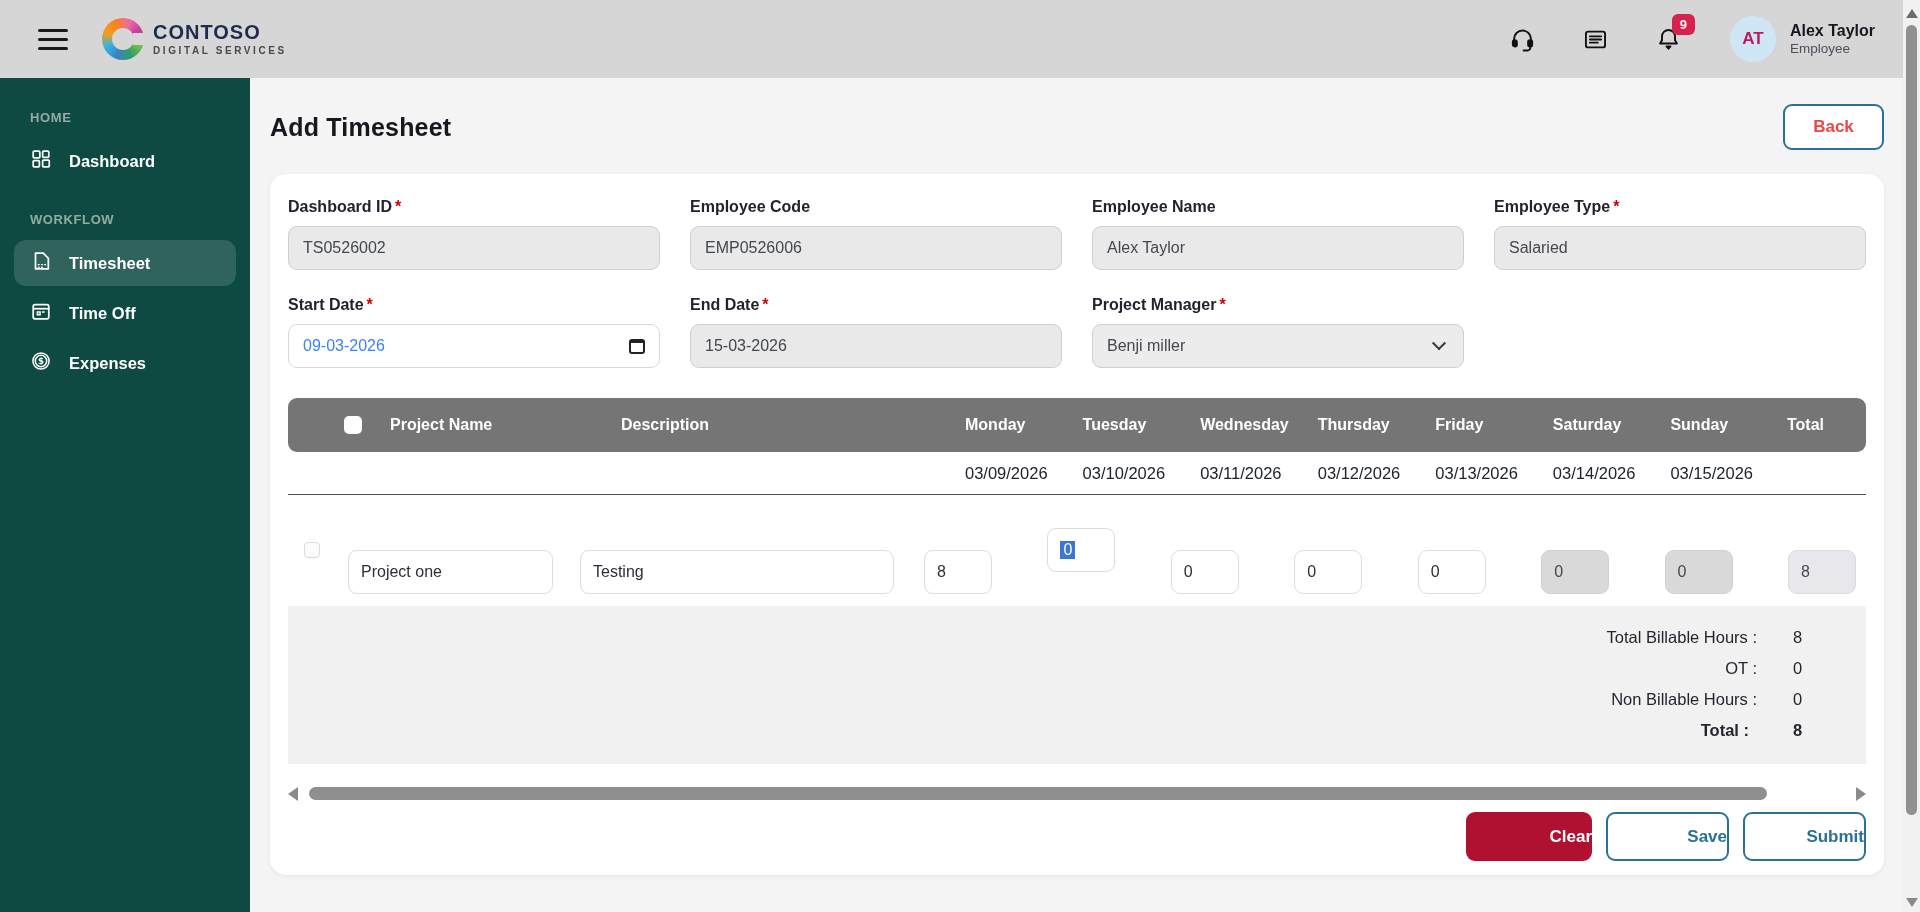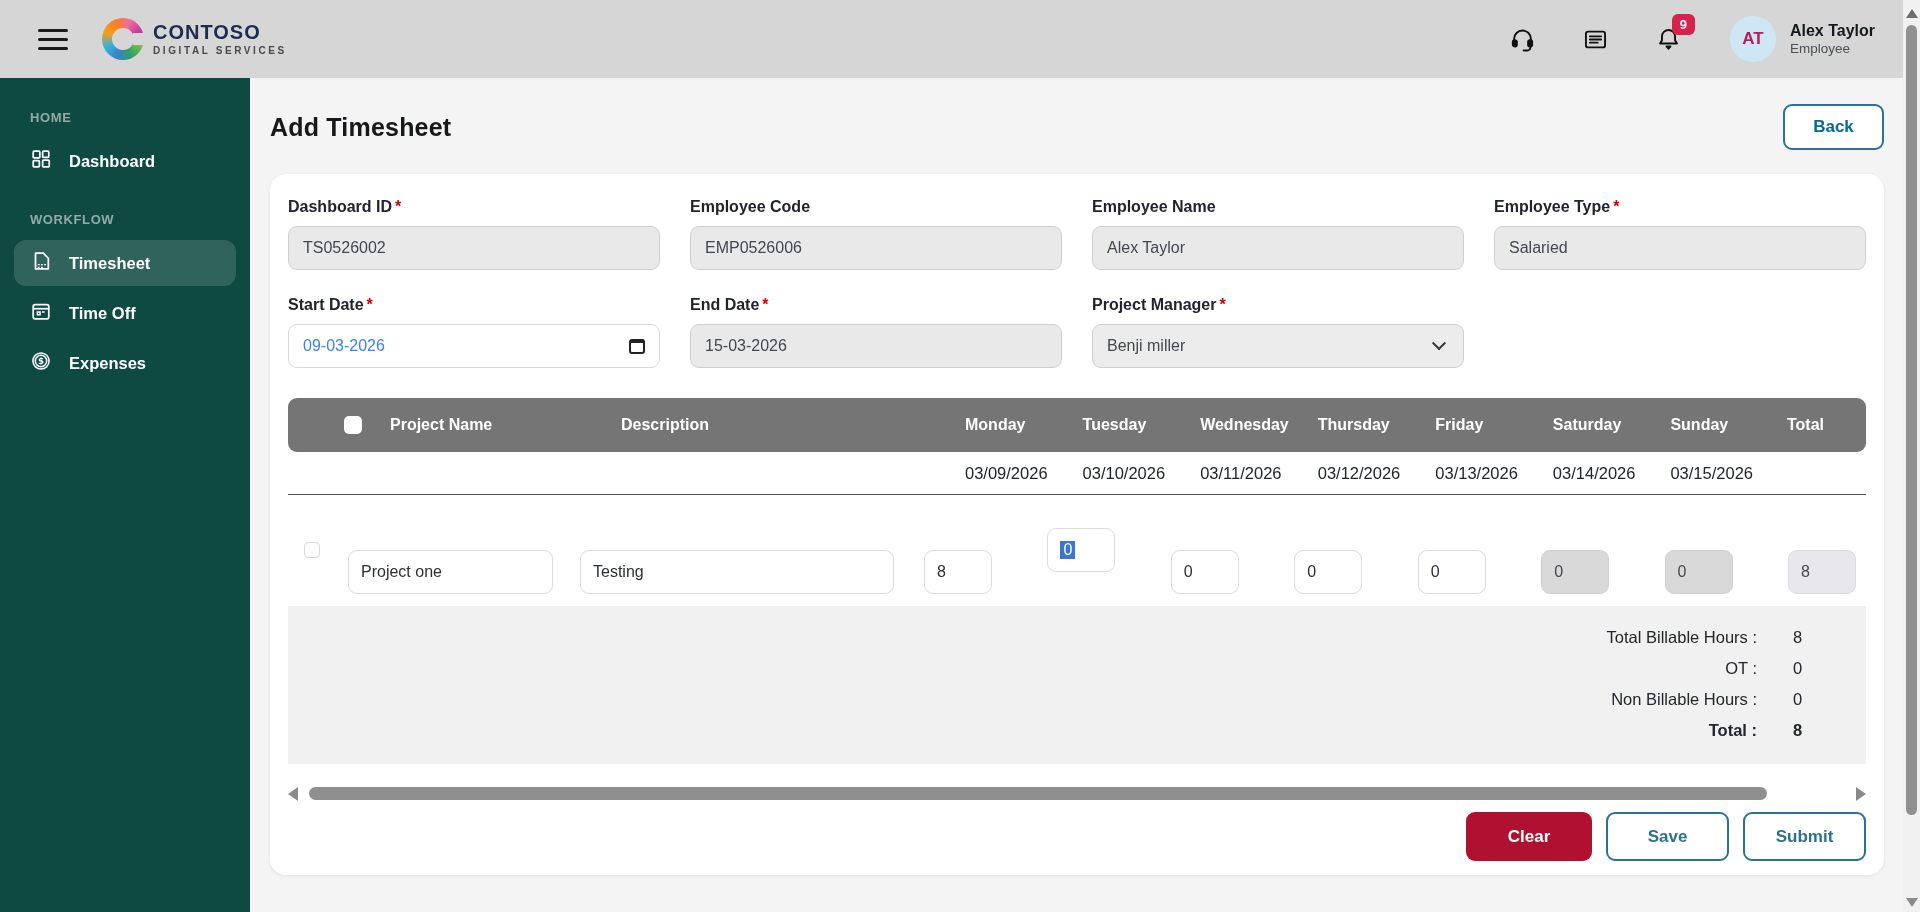--- a/index.html
+++ b/index.html
@@ -37,21 +37,21 @@
   .side-label { padding:0 30px; font-size:13px; font-weight:700; color:#93aaa5; letter-spacing:.6px; margin-bottom:13px; }
   .side-label.second { margin-top:28px; }
   .side-item { display:flex; align-items:center; gap:17px; height:46px; margin:0 14px 4px; padding:0 16px;
     border-radius:12px; font-size:16.5px; font-weight:700; cursor:pointer; }
   .side-item.active { background:rgba(255,255,255,.14); }
   .side-item svg { flex-shrink:0; }
 
   .main { flex:1; background:#f4f4f4; padding:26px 36px 0 20px; min-width:0; }
   .page-head { display:flex; justify-content:space-between; align-items:center; margin-bottom:24px; }
   .page-title { font-size:25px; font-weight:800; color:#16181d; letter-spacing:.2px; }
-  .back-btn { width:101px; height:46px; border:2px solid #2b7095; border-radius:9px; background:#fff; color:#0369a1;
+  .back-btn { width:101px; height:46px; border:2px solid #2b7095; border-radius:9px; background:#fff; color:#ef4444;
     font-size:17px; font-weight:700; cursor:pointer; font-family:inherit; }
 
   
   .card { background:#fff; border-radius:16px; padding:24px 18px 14px; box-shadow:0 1px 4px rgba(0,0,0,.07); }
   .form-grid { display:grid; grid-template-columns:repeat(4,1fr); column-gap:30px; row-gap:26px; margin-bottom:30px; }
   .field-label { font-size:16px; font-weight:700; color:#20242e; margin-bottom:10px; display:block; }
   .req { color:#cc0000; margin-left:3px; }
   .tfield { height:44px; width:100%; border-radius:9px; border:1px solid #cfcfcf; background:#e9e9e9; font-size:16px;
     color:#43474f; padding:0 14px; display:flex; align-items:center; }
   .tfield.enabled { background:#fff; border-color:#d8d8d8; color:#3b82f6; justify-content:space-between; cursor:pointer; }
@@ -79,32 +79,32 @@
   .w-desc { width:314px; margin-left:12px; }
   .day-in { width:68px; margin-left:16px; }
   .disabled-day { background:#d9d9d9; border-color:#d0d0d0; color:#45484f; }
   .total-in { background:#e8e8ec; border-color:#dadae0; color:#45484f; }
   .sel { background:#3b76d6; color:#fff; padding:0 3px; }
 
   
   .summary { background:#f1f1f1; padding:16px 57px 18px 0; }
   .summary-row { display:flex; justify-content:flex-end; align-items:center; height:31px; font-size:16.5px; color:#23262e; }
   .summary-value { min-width:16px; margin-left:36px; }
-  .summary-row.total-line { font-weight:800; }
+  .summary-row.total-line { font-weight:800;gap:8px; }
 
   
   .hscroll { display:flex; align-items:center; gap:7px; margin-top:21px; height:17px; }
   .arr-left { width:0; height:0; border-top:7px solid transparent; border-bottom:7px solid transparent; border-right:10px solid #8a8a8a; cursor:pointer; }
   .arr-right { width:0; height:0; border-top:7px solid transparent; border-bottom:7px solid transparent; border-left:10px solid #8a8a8a; cursor:pointer; }
   .htrack { flex:1; height:13px; position:relative; }
   .hthumb { position:absolute; left:4px; top:0; height:13px; width:94.4%; background:#8f8f8f; border-radius:7px; cursor:pointer; }
 
   
   .actions { display:flex; justify-content:flex-end; gap:14px; margin-top:10px; }
-  .btn { height:49px; border-radius:9px; font-size:17px; font-weight:700; cursor:pointer; font-family:inherit; }
+  .btn { height:49px; border-radius:9px; font-size:17px; font-weight:700; cursor:pointer; font-family:inherit;text-align:right; }
   .btn-clear { width:126px; background:#b01130; color:#fff; border:none; }
   .btn-outline { width:123px; background:#fff; border:2px solid #2b7095; color:#2b7095; }
 
   
   .vscroll { position:fixed; top:0; right:0; width:17px; height:912px; background:#f1f1f1; z-index:60; }
   .vs-up { position:absolute; top:9px; left:2.5px; width:0; height:0; border-left:6px solid transparent; border-right:6px solid transparent; border-bottom:9px solid #6d6d6d; cursor:pointer; }
   .vs-thumb { position:absolute; top:25px; left:3px; width:11px; height:790px; background:#909090; border-radius:6px; cursor:pointer; }
   .vs-down { position:absolute; bottom:5px; left:2.5px; width:0; height:0; border-left:6px solid transparent; border-right:6px solid transparent; border-top:9px solid #8a8a8a; cursor:pointer; }
 </style>
 </head>

